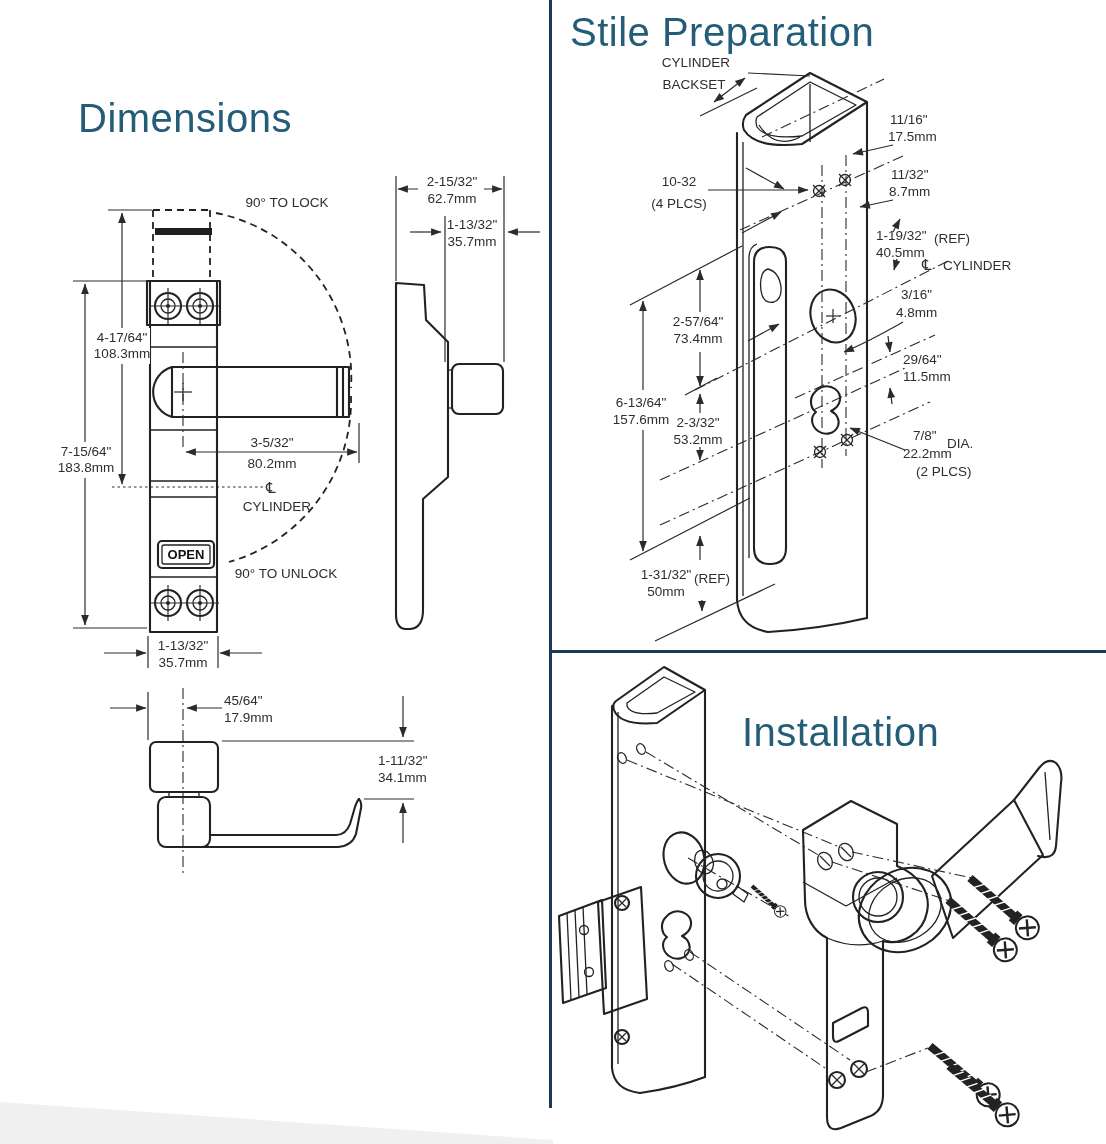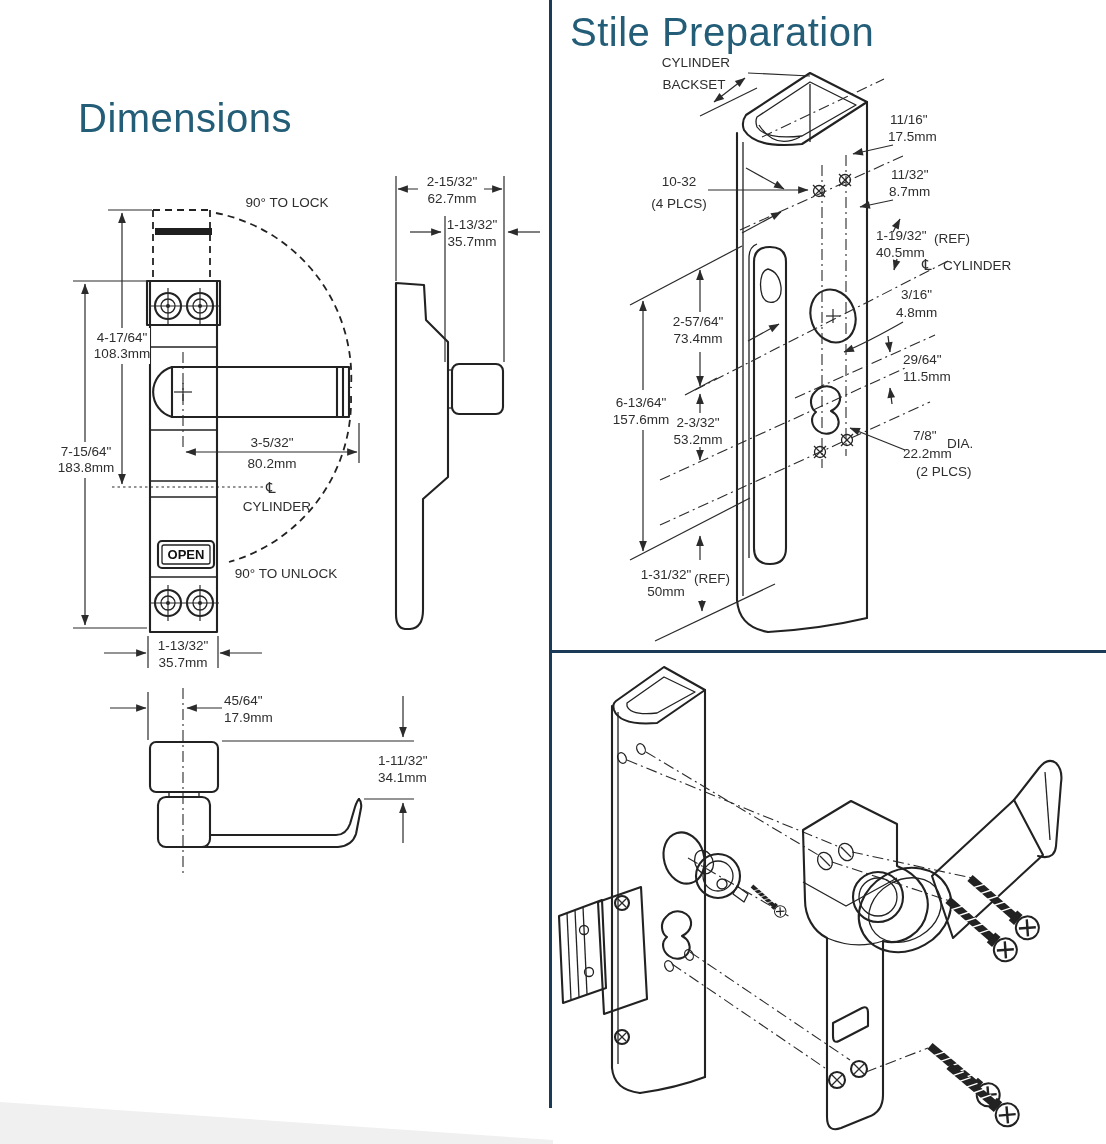--- a/index.html
+++ b/index.html
@@ -428,13 +428,14 @@
 
       <use href="#screw" transform="translate(948,900) rotate(41)"></use>
       <use href="#screw" transform="translate(970,878) rotate(41)"></use>
       <use href="#screw" transform="translate(930,1046) rotate(40)"></use>
       <use href="#screw" transform="translate(949,1066) rotate(40)"></use>
     </g>
   </svg>
 
   <div class="section-title" id="title-stile">Stile Preparation</div>
   <div class="section-title" id="title-dimensions">Dimensions</div>
+  <div class="section-title" id="title-installation">Installation</div>
 </div>
 
 </body></html>

